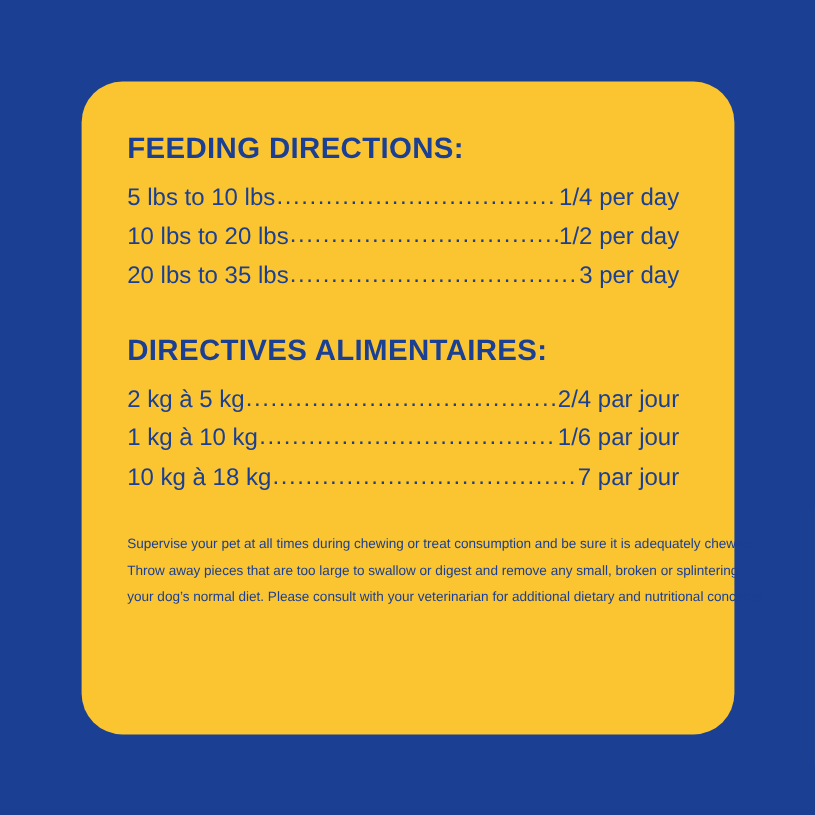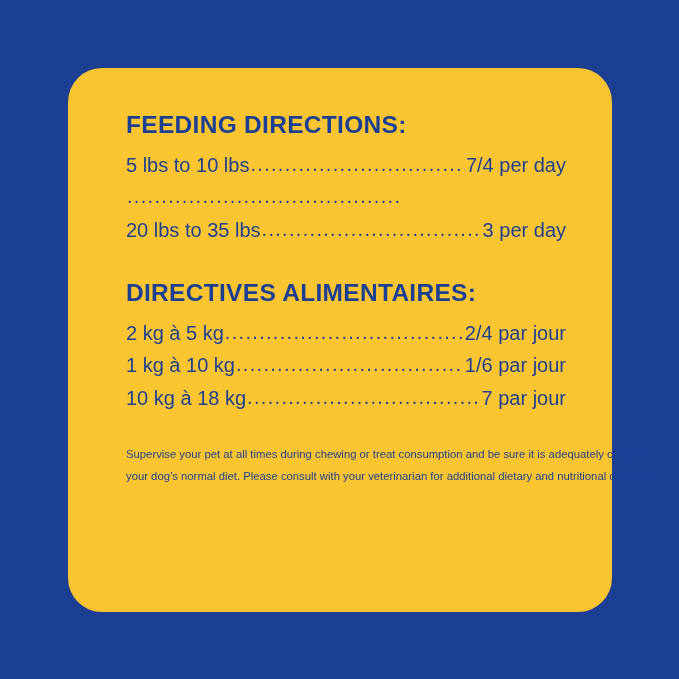--- a/index.html
+++ b/index.html
@@ -21,21 +21,21 @@
   }
   #panel {
     position: absolute;
     left: 68px;
     top: 68px;
     width: 544px;
     height: 544px;
     background: #fbc531;
     border-radius: 34px;
     box-sizing: border-box;
-    padding: 44px 46px 30px 58px;
+    padding: 44px 46px 30px 38px;
   }
   .section {
     margin-bottom: 0;
   }
   .section-title {
     color: #1b3f93;
     font-weight: bold;
     font-size: 24.5px;
     letter-spacing: 0.3px;
     margin: 0 0 10px 0;
@@ -87,24 +87,26 @@
 
 <div id="page" style="background: rgb(27, 63, 147);">
   <div id="panel" style="background: rgb(251, 197, 49);">
 
     <div class="section">
       <div class="section-title">FEEDING DIRECTIONS:</div>
       <div class="rows">
         <div class="row">
           <span class="label">5 lbs to 10 lbs</span>
           <span class="dots">..............................................</span>
-          <span class="value">7/4 per day</span>
+          <span class="value">1/4 per day</span>
         </div>
         <div class="row">
+          <span class="label">10 lbs to 20 lbs</span>
           <span class="dots">........................................</span>
+          <span class="value">1/2 per day</span>
         </div>
         <div class="row">
           <span class="label">20 lbs to 35 lbs</span>
           <span class="dots">............................................</span>
           <span class="value">3 per day</span>
         </div>
       </div>
     </div>
 
     <div class="gap"></div>
@@ -125,17 +127,18 @@
         <div class="row">
           <span class="label">10 kg à 18 kg</span>
           <span class="dots">.................................................</span>
           <span class="value">7 par jour</span>
         </div>
       </div>
     </div>
 
     <div id="disclaimer">
       <p>Supervise your pet at all times during chewing or treat consumption and be sure it is adequately chewed.</p>
+      <p>Throw away pieces that are too large to swallow or digest and remove any small, broken or splintering</p>
       <p>your dog’s normal diet.  Please consult with your veterinarian for additional dietary and nutritional concerns.</p>
     </div>
 
   </div>
 </div>
 
 </body></html>

